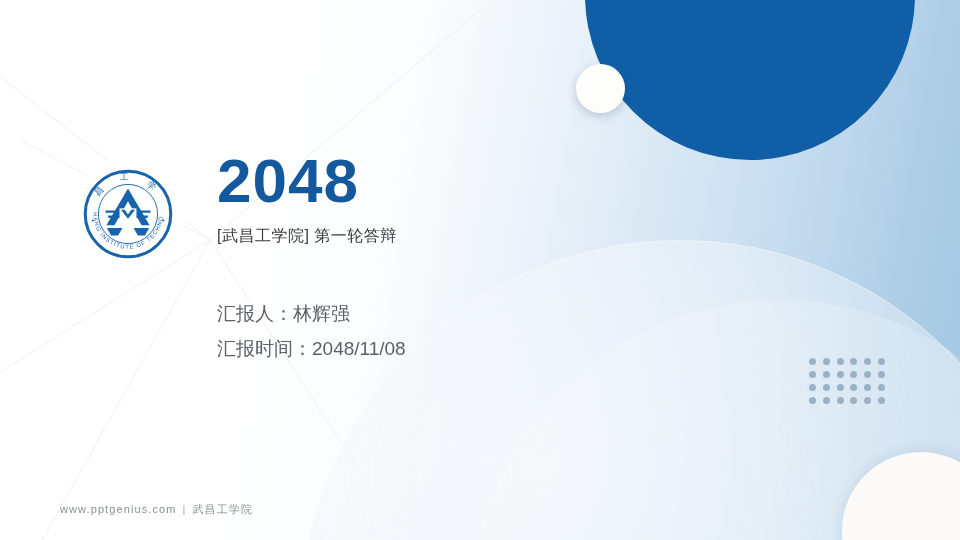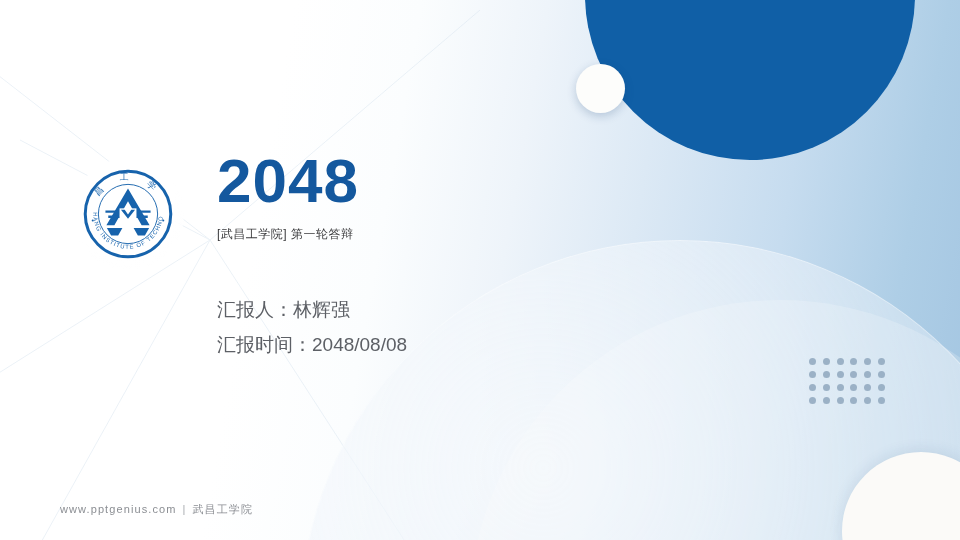--- a/index.html
+++ b/index.html
@@ -127,21 +127,21 @@
     margin: 0;
     white-space: nowrap;
     letter-spacing: 0px;
     text-shadow: 0 1px 2px rgba(255,255,255,.55);
   }
   .headline .dark  { color: #231F20; }
   .headline .blue  { color: #14589E; }
 
   .subline {
     margin: 14px 0 0 2px;
-    font-size: 12px;
+    font-size: 16px;
     color: #3a3a3c;
     letter-spacing: .5px;
   }
   .meta {
     margin-top: 49px;
     margin-left: 2px;
     font-size: 19px;
     color: #5d6066;
     line-height: 1.85;
   }
@@ -248,21 +248,21 @@
 
   <div class="content">
 
     <div class="year">2048</div>
 
 
     <div class="subline">[武昌工学院] 第一轮答辩</div>
 
     <div class="meta">
       <div>汇报人：林辉强</div>
-      <div>汇报时间：2048/08/08</div>
+      <div>汇报时间：2048/11/08</div>
     </div>
   </div>
 
   <div class="footer">
     <span>www.pptgenius.com</span><span class="sep">|</span><span>武昌工学院</span>
   </div>
 
 </div>
 
 </body></html>

